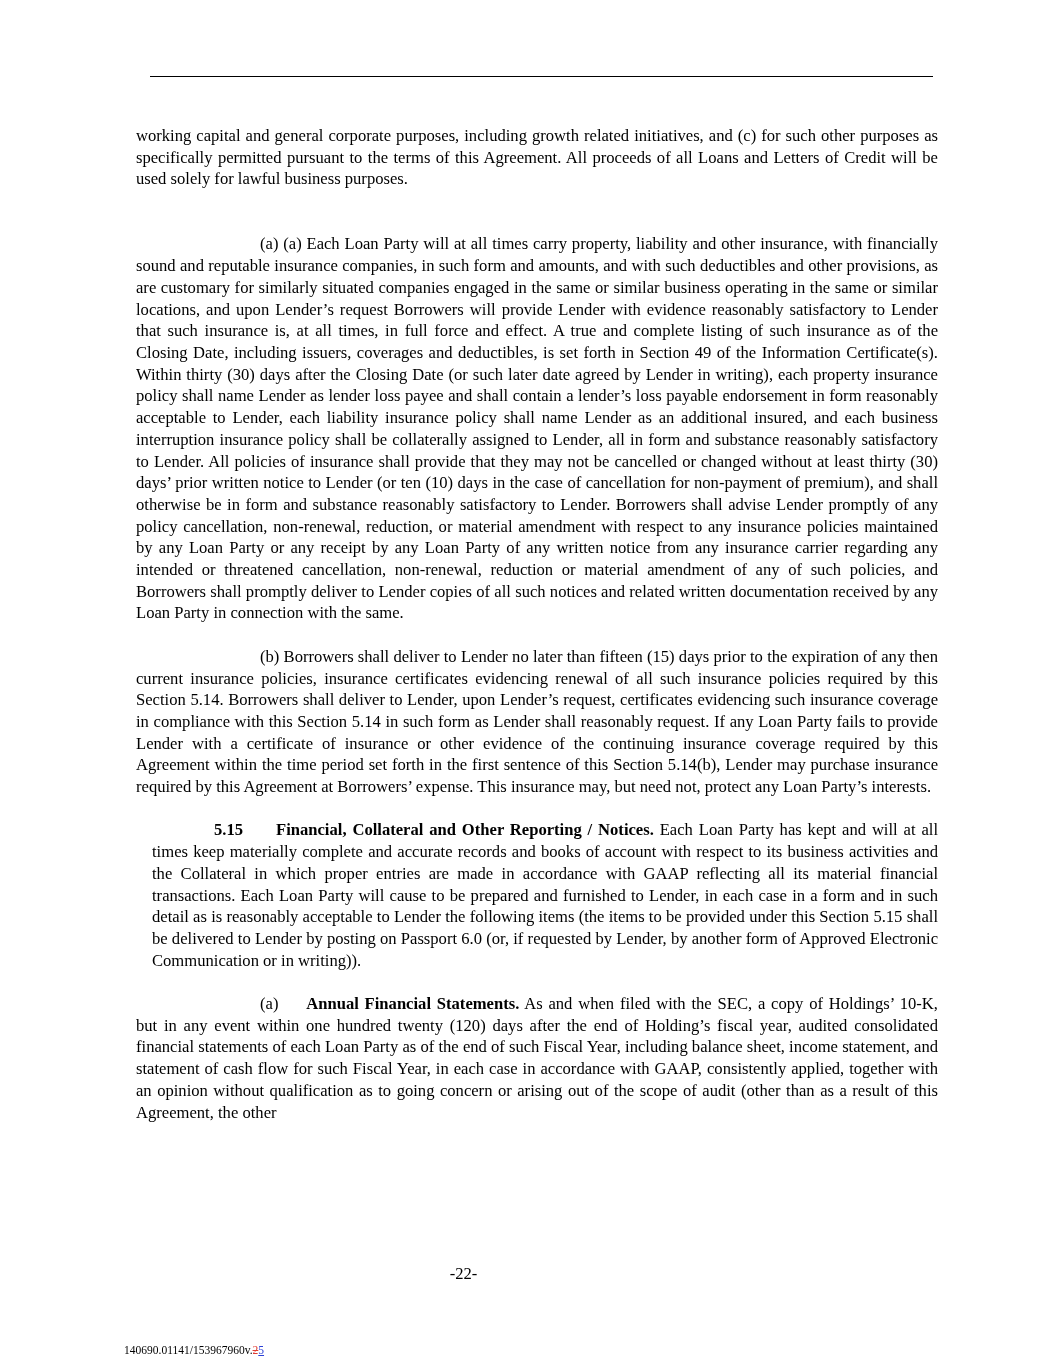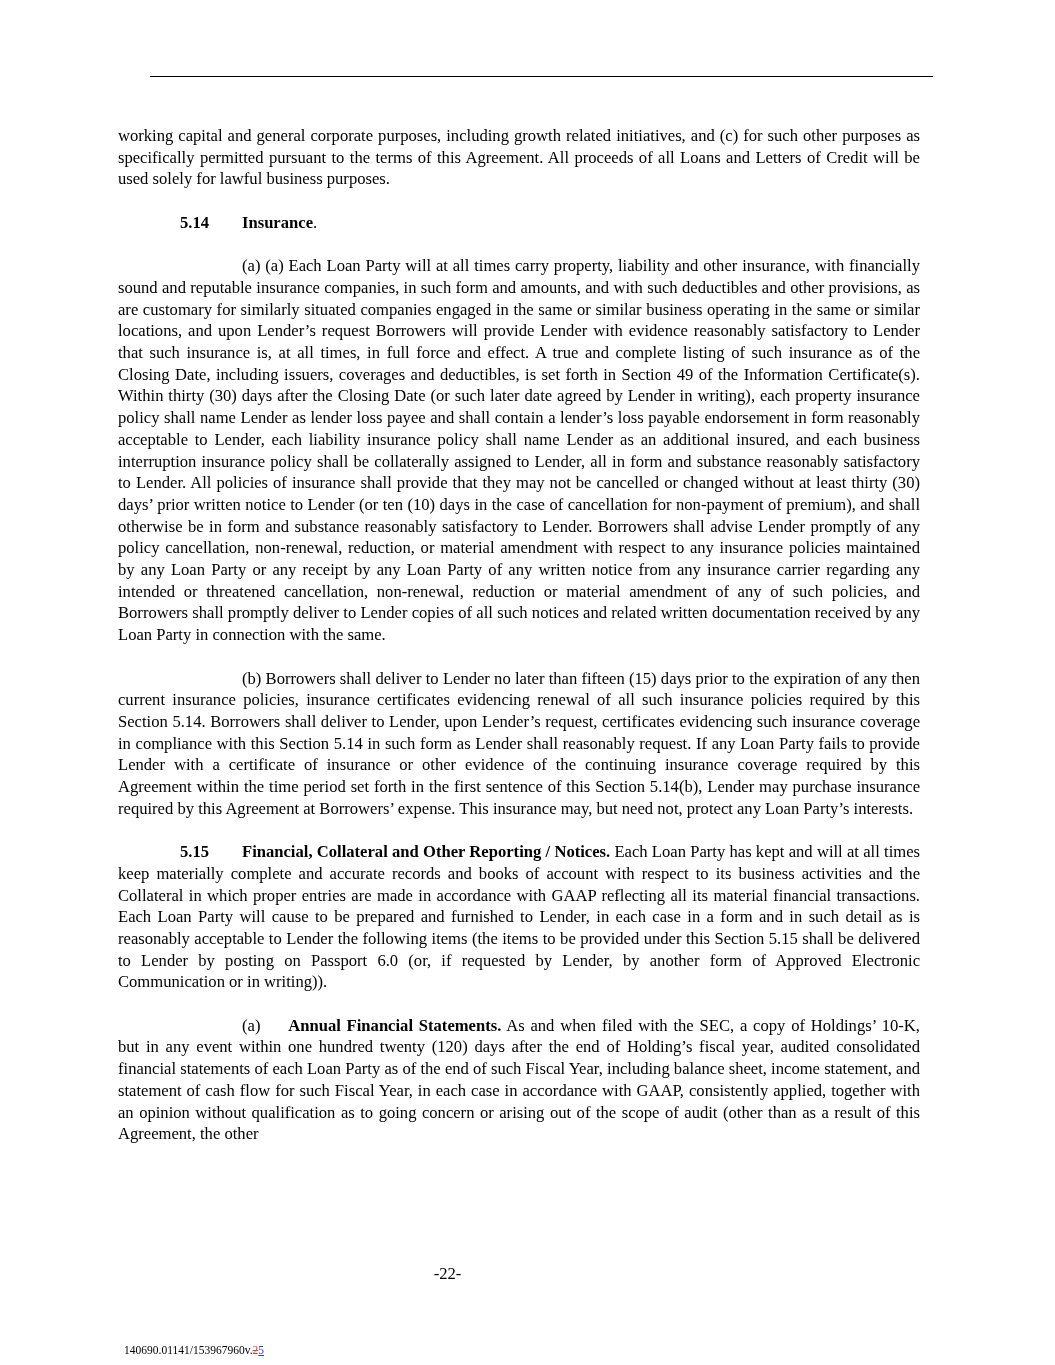--- a/index.html
+++ b/index.html
@@ -1,47 +1,46 @@
 <!DOCTYPE html>
 <html><head>
 <meta charset="utf-8">
 <style>
   html, body { margin: 0; padding: 0; background: #ffffff; }
   body { width: 1055px; height: 1365px; position: relative; overflow: hidden;
          font-family: "Liberation Serif", serif; color: #000; }
   .rule { position: absolute; left: 150px; top: 76px; width: 783px; height: 0;
           border-top: 1.6px solid #000; }
-  .page { position: absolute; left: 118px; top: 125px; width: 802px;
+  .page { position: absolute; left: 136px; top: 125px; width: 802px;
           font-size: 16.6px; line-height: 21.7px; }
   p { margin: 0; text-align: justify; }
   .gap { height: 21.7px; }
   .heading { padding-left: 62px; }
   .heading .num { display: inline-block; width: 62px; font-weight: bold; }
   .heading .title { font-weight: bold; }
   .indent { text-indent: 124px; }
-  .sec515 { text-indent: 62px; }
+  .sec515 { text-indent: 62px; margin-left: 16px; }
   .sec515 .num { font-weight: bold; display: inline-block; width: 62px; text-indent: 0; }
   .sec515 .title { font-weight: bold; }
   .bold { font-weight: bold; margin-left: 22px; }
-  .pagenum { position: absolute; left: 0; width: 895px; top: 1264px; text-align: center;
+  .pagenum { position: absolute; left: 16px; width: 895px; top: 1264px; text-align: center;
              font-size: 16.6px; }
   .docid { position: absolute; left: 124px; top: 1344px; font-size: 11.5px; }
   .docid .old { color: #e03c31; text-decoration: line-through; }
   .docid .new { color: #2a3fd6; text-decoration: underline; }
 </style>
 </head>
 <body>
 
 <div class="rule"></div>
 
 <div class="page">
   <p>working capital and general corporate purposes, including growth related initiatives, and (c) for such other purposes as specifically permitted pursuant to the terms of this Agreement.  All proceeds of all Loans and Letters of Credit will be used solely for lawful business purposes.</p>
   <div class="gap"></div>
 
-  <p class="heading"><span class="num">5.14</span><span class="title">Insurance</span><span>.</span></p>
   <div class="gap"></div>
 
   <p class="indent">(a)  (a)  Each Loan Party will at all times carry property, liability and other insurance, with financially sound and reputable insurance companies, in such form and amounts, and with such deductibles and other provisions, as are customary for similarly situated companies engaged in the same or similar business operating in the same or similar locations, and upon Lender’s request Borrowers will provide Lender with evidence reasonably satisfactory to Lender that such insurance is, at all times, in full force and effect.  A true and complete listing of such insurance as of the Closing Date, including issuers, coverages and deductibles, is set forth in Section 49 of the Information Certificate(s).  Within thirty (30) days after the Closing Date (or such later date agreed by Lender in writing), each property insurance policy shall name Lender as lender loss payee and shall contain a lender’s loss payable endorsement in form reasonably acceptable to Lender, each liability insurance policy shall name Lender as an additional insured, and each business interruption insurance policy shall be collaterally assigned to Lender, all in form and substance reasonably satisfactory to Lender.  All policies of insurance shall provide that they may not be cancelled or changed without at least thirty (30) days’ prior written notice to Lender (or ten (10) days in the case of cancellation for non-payment of premium), and shall otherwise be in form and substance reasonably satisfactory to Lender.  Borrowers shall advise Lender promptly of any policy cancellation, non-renewal, reduction, or material amendment with respect to any insurance policies maintained by any Loan Party or any receipt by any Loan Party of any written notice from any insurance carrier regarding any intended or threatened cancellation, non-renewal, reduction or material amendment of any of such policies, and Borrowers shall promptly deliver to Lender copies of all such notices and related written documentation received by any Loan Party in connection with the same.</p>
   <div class="gap"></div>
 
   <p class="indent">(b) Borrowers shall deliver to Lender no later than fifteen (15) days prior to the expiration of any then current insurance policies, insurance certificates evidencing renewal of all such insurance policies required by this Section 5.14.  Borrowers shall deliver to Lender, upon Lender’s request, certificates evidencing such insurance coverage in compliance with this Section 5.14 in such form as Lender shall reasonably request.  If any Loan Party fails to provide Lender with a certificate of insurance or other evidence of the continuing insurance coverage required by this Agreement within the time period set forth in the first sentence of this Section 5.14(b), Lender may purchase insurance required by this Agreement at Borrowers’ expense.  This insurance may, but need not, protect any Loan Party’s interests.</p>
   <div class="gap"></div>
 
   <p class="sec515"><span class="num">5.15</span><span class="title">Financial, Collateral and Other Reporting / Notices.</span><span>  Each Loan Party has kept and will at all times keep materially complete and accurate records and books of account with respect to its business activities and the Collateral in which proper entries are made in accordance with GAAP reflecting all its material financial transactions.  Each Loan Party will cause to be prepared and furnished to Lender, in each case in a form and in such detail as is reasonably acceptable to Lender the following items (the items to be provided under this Section 5.15 shall be delivered to Lender by posting on Passport 6.0 (or, if requested by Lender, by another form of Approved Electronic Communication or in writing)).</span></p>
   <div class="gap"></div>

